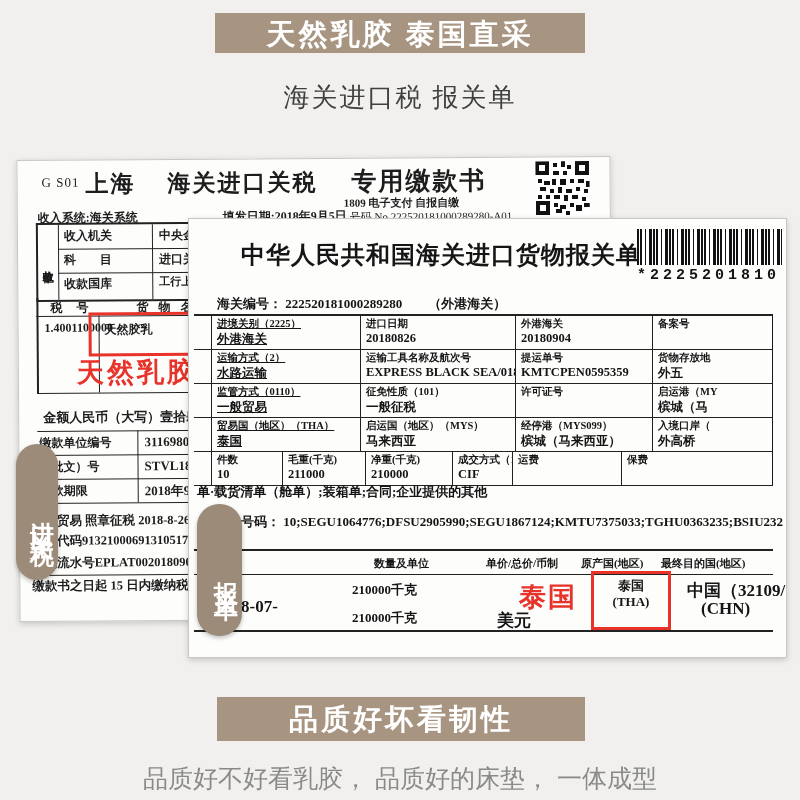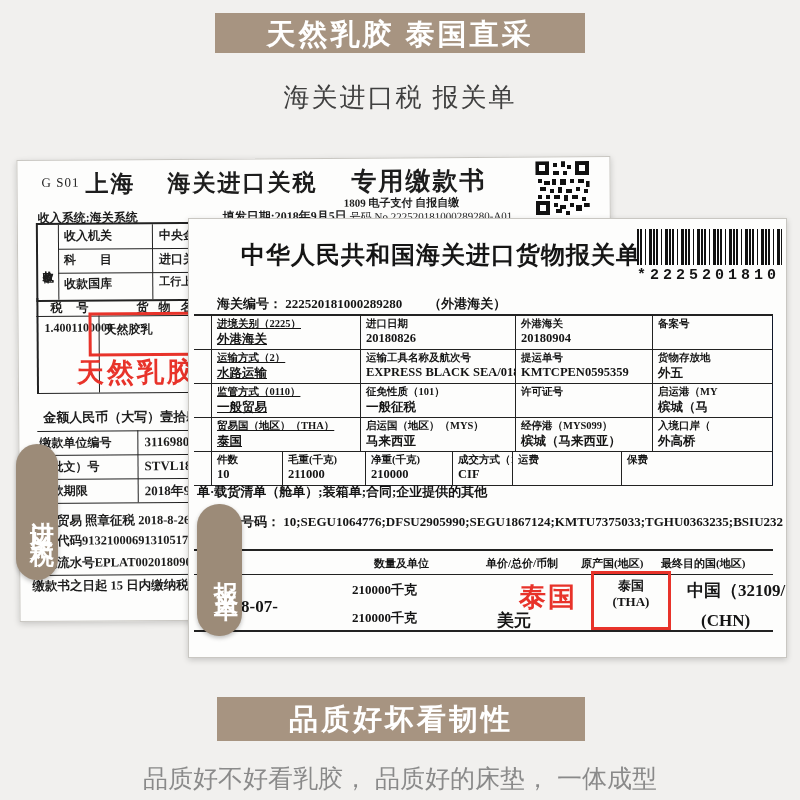--- a/index.html
+++ b/index.html
@@ -321,21 +321,21 @@
     <span class="abs d-goodtxt" style="left:35px;top:378px;">018-07-</span>
     <span class="abs d-qty" style="left:136px;top:362px;">210000千克</span>
     <span class="abs d-qty" style="left:136px;top:390px;">210000千克</span>
     <span class="abs d-goodtxt" style="left:308px;top:390px;">美元</span>
     <span class="abs rednote d-rednote">泰国</span>
     <div class="redbox d-redbox">
       <div class="d-origin">泰国</div>
       <div class="d-origincode">(THA)</div>
     </div>
     <span class="abs d-goodtxt" style="left:498px;top:360px;">中国（32109/</span>
-    <span class="abs d-goodtxt" style="left:512px;top:392px;">(CHN)</span>
+    <span class="abs d-goodtxt" style="left:512px;top:380px;">(CHN)</span>
     <div class="d-sep3"></div>
   </div>
 
   <div class="badge left">进口关税</div>
   <div class="badge right">报关单</div>
 
   <div class="banner bottom">品质好坏看韧性</div>
   <div class="caption">品质好不好看乳胶， 品质好的床垫， 一体成型</div>
 
 </div>

